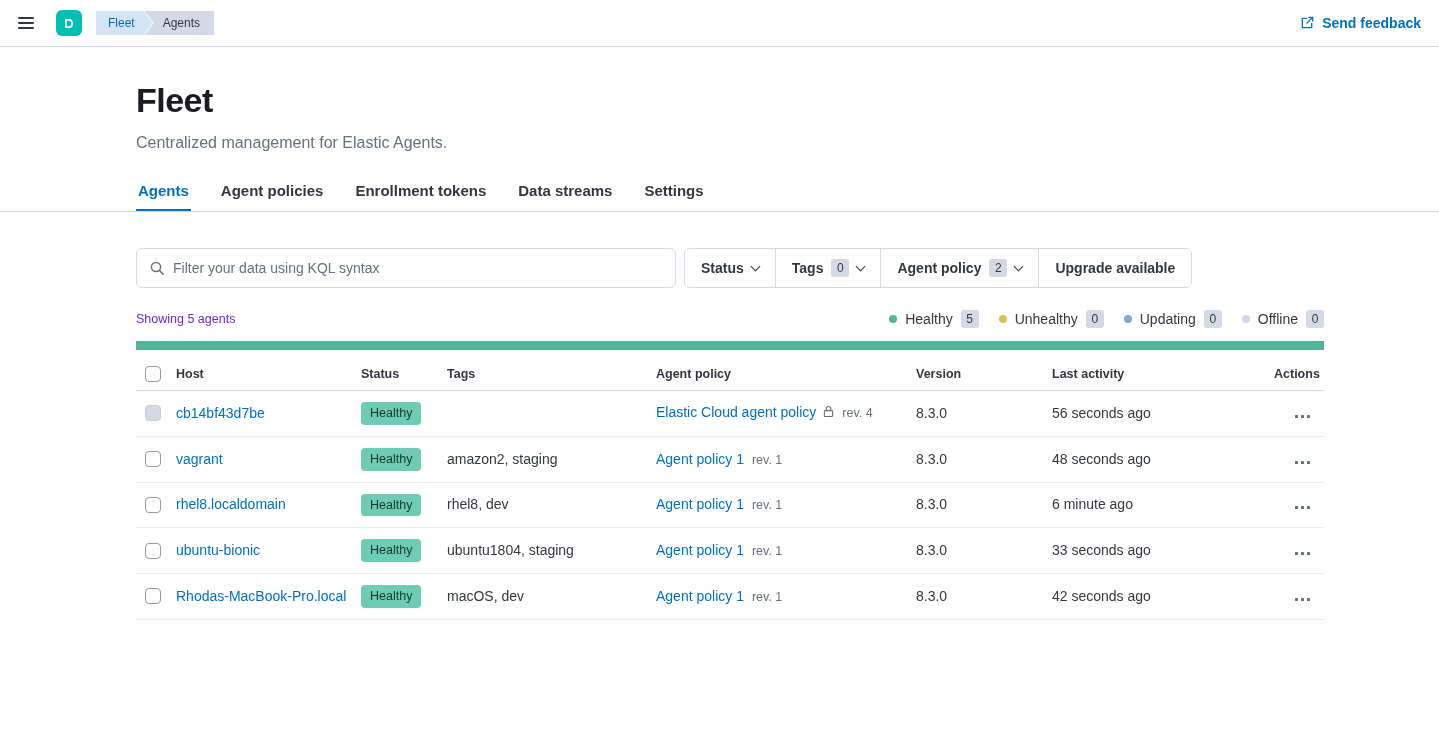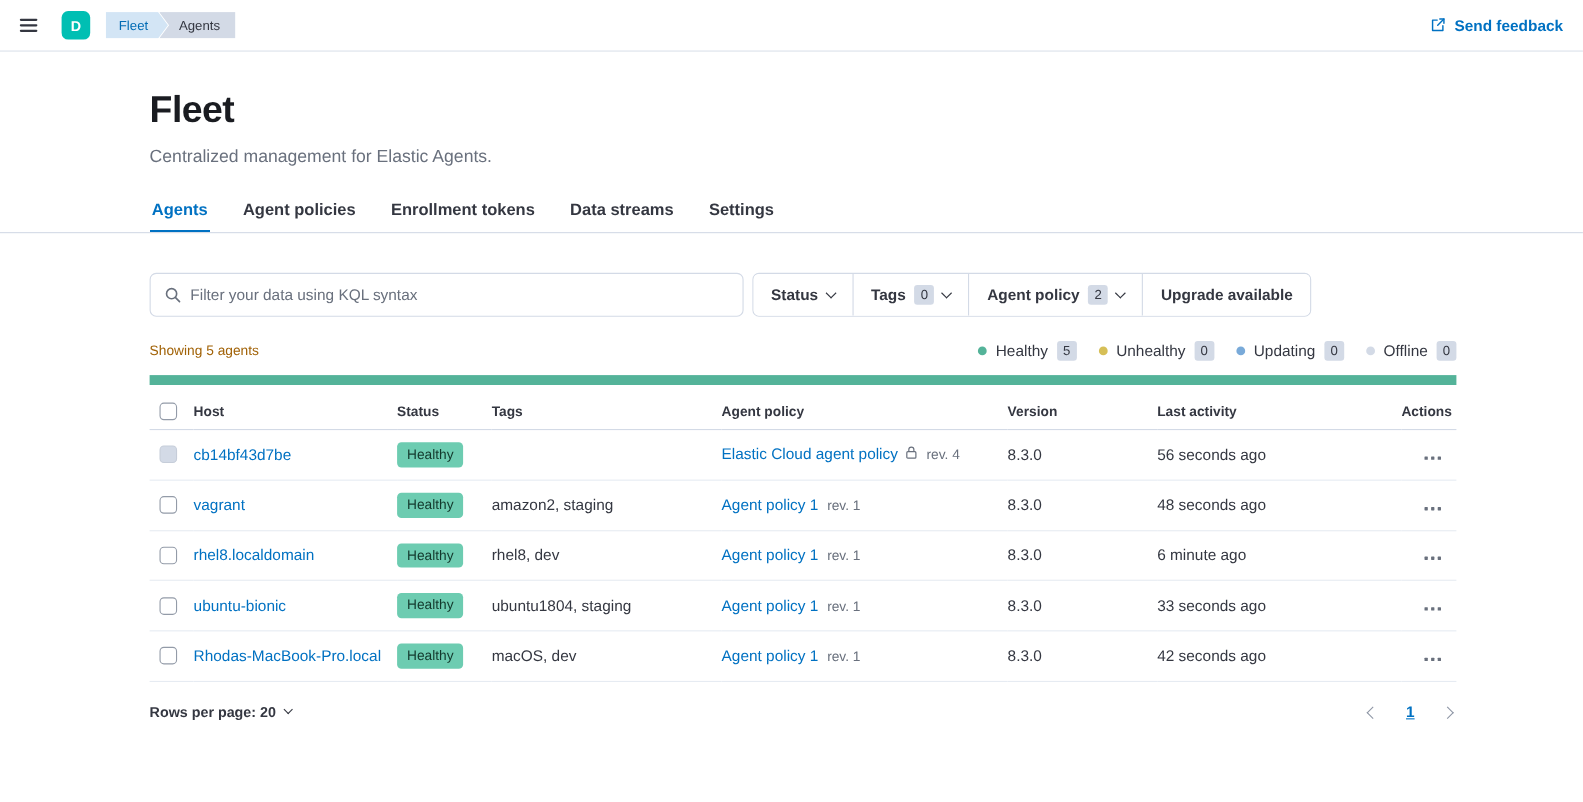--- a/index.html
+++ b/index.html
@@ -51,21 +51,21 @@
   .count-badge { display:inline-block; min-width:18px; text-align:center; padding:0 5px; height:18px;
                  line-height:18px; border-radius:3px; background:#d3dae6; color:#343741;
                  font-size:12px; font-weight:500; }
   .chev { display:inline-block; width:7px; height:7px; border-right:1.5px solid #343741;
           border-bottom:1.5px solid #343741; transform:rotate(45deg); margin-top:-4px; }
   .add-agent-btn { margin-left:auto; height:40px; display:flex; align-items:center; gap:8px;
                    background:#0071c2; color:#fff; border:none; border-radius:6px; padding:0 18px;
                    font-size:14px; font-weight:600; cursor:pointer; font-family:"Liberation Sans", sans-serif; }
 
   .status-row { display:flex; align-items:center; justify-content:space-between; margin-top:22px; }
-  .showing-text { font-size:12.5px; color:#a16207; }
+  .showing-text { font-size:12.5px; color:#6d28d9; }
   .legend { display:flex; align-items:center; gap:20px; list-style:none; }
   .legend-item { display:flex; align-items:center; gap:8px; font-size:14px; color:#343741; }
   .dot { width:8px; height:8px; border-radius:50%; background:#ccc; }
 
   .progress-bar { height:9px; margin-top:13px; background:#54B399; }
 
   
   table { width:1188px; border-collapse:collapse; table-layout:fixed; margin-top:8px; }
   thead th { font-size:12.5px; font-weight:700; color:#343741; text-align:left;
              padding:8px 8px 8px 0; border-bottom:1px solid #d3dae6; }
@@ -317,25 +317,14 @@
         <td>42 seconds ago</td>
         <td class="actions-cell"><button class="dots-btn">
               <i></i>
               <i></i>
               <i></i>
             </button></td>
       </tr>
     </tbody>
   </table>
 
-  <div class="table-footer">
-    <button class="rows-per-page">
-      <span>Rows per page: 20</span>
-      <span class="chev"></span>
-    </button>
-    <div class="pagination">
-      <button class="page-arrow"><span class="chev chev-left"></span></button>
-      <button class="page-num">1</button>
-      <button class="page-arrow"><span class="chev chev-right"></span></button>
-    </div>
-  </div>
 
 </main>
 
 </body></html>

